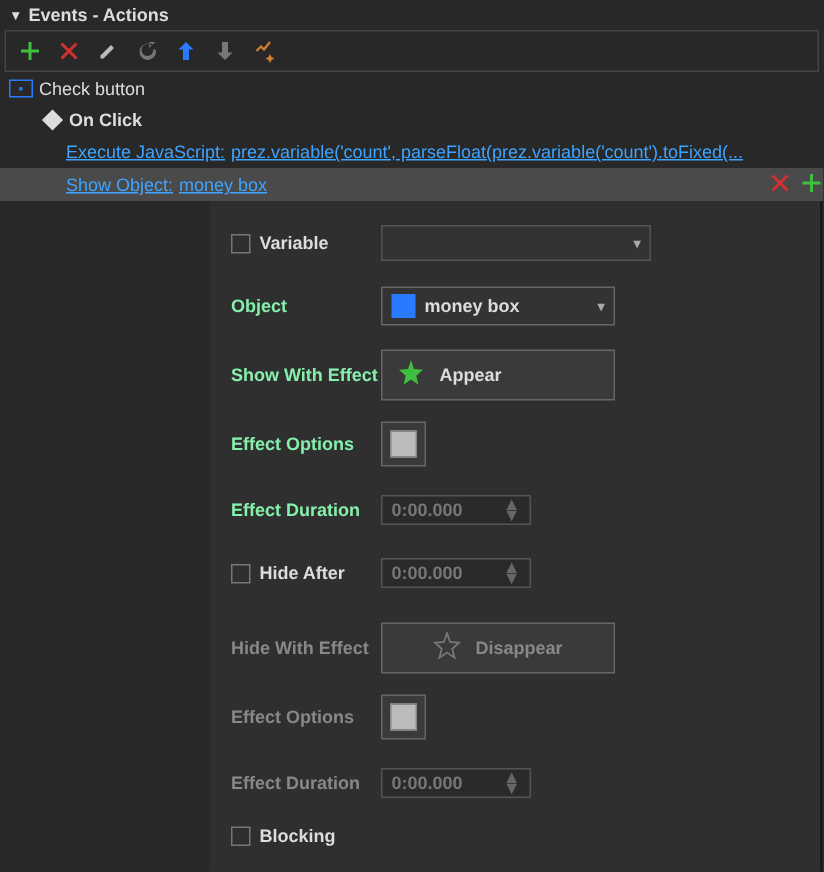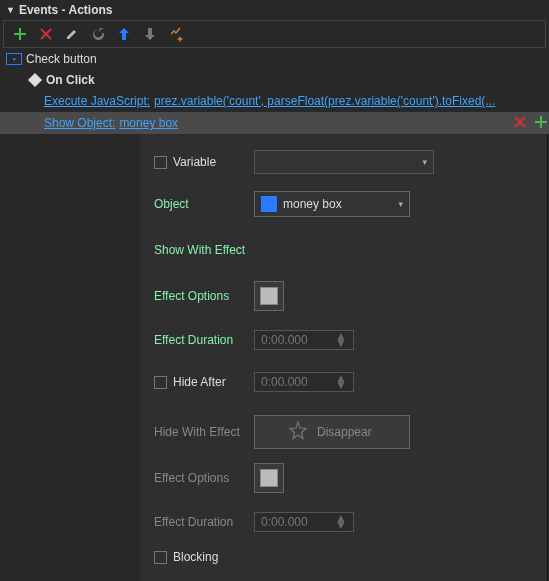--- a/index.html
+++ b/index.html
@@ -16,21 +16,21 @@
     
     .event-row { display: flex; align-items: center; gap: 6px; padding: 3px 4px 3px 30px; font-weight: bold; }
     .event-row .diamond { width: 10px; height: 10px; background: #ddd; transform: rotate(45deg); }
     
     .action-row { display: flex; align-items: center; gap: 4px; padding: 3px 1px 3px 44px; height: 22px; }
     .action-row.selected { background: #4a4a4a; }
     .action-row a { color: #3ea4ff; text-decoration: underline; cursor: pointer; }
     .action-row .trail { margin-left: auto; display: flex; gap: 8px; align-items: center; }
     
     .props { background: #2f2f2f; margin: 0 3px 0 0; padding: 10px 14px 14px 14px; width: 408px; margin-left: 140px; border-right: 1px solid #111; }
-    .prow { display: flex; align-items: center; min-height: 36px; margin-bottom: 6px; }
+    .prow { display: flex; align-items: center; min-height: 36px; margin-bottom: 6px; font-weight: bold; }
     .prow .lbl { width: 100px; color: #86efac; }
     .prow .lbl.dim { color: #888; }
     .prow .cb-wrap { display: flex; align-items: center; gap: 6px; width: 100px; }
     .prow .cb { width: 13px; height: 13px; border: 1px solid #777; display: inline-block; }
     
     .dropdown { display: flex; align-items: center; border: 1px solid #555; background: #333; height: 24px; padding: 0 6px; width: 180px; justify-content: space-between; }
     .dropdown .dd-arrow { color: #aaa; font-size: 9px; }
     
     .object-dd { display: flex; align-items: center; border: 1px solid #666; background: #333; height: 26px; width: 156px; }
     .object-dd .obj-icon { width: 16px; height: 16px; background: #2a7aff; margin: 0 6px; }
@@ -150,20 +150,26 @@
     <div class="lbl">Object</div>
     <div class="object-dd">
       <span class="obj-icon"></span>
       <span>money box</span>
       <span class="dd-arrow">▾</span>
     </div>
   </div>
 
   <div class="prow" style="margin-top:10px">
     <div class="lbl">Show With Effect</div>
+    <div class="effect-btn">
+      <svg class="star-green" viewBox="0 0 22 22">
+        <path d="M11 1l2 6 6 .5-4.5 4 1.5 6L11 14l-5 3.5 1.5-6L3 7.5 9 7z" fill="#3fbf3f"></path>
+      </svg>
+      <span>Appear</span>
+    </div>
   </div>
 
   <div class="prow" style="margin-top:10px">
     <div class="lbl">Effect Options</div>
     <div class="square-btn">
       <span class="inner"></span>
     </div>
   </div>
 
   <div class="prow" style="margin-top:8px">

